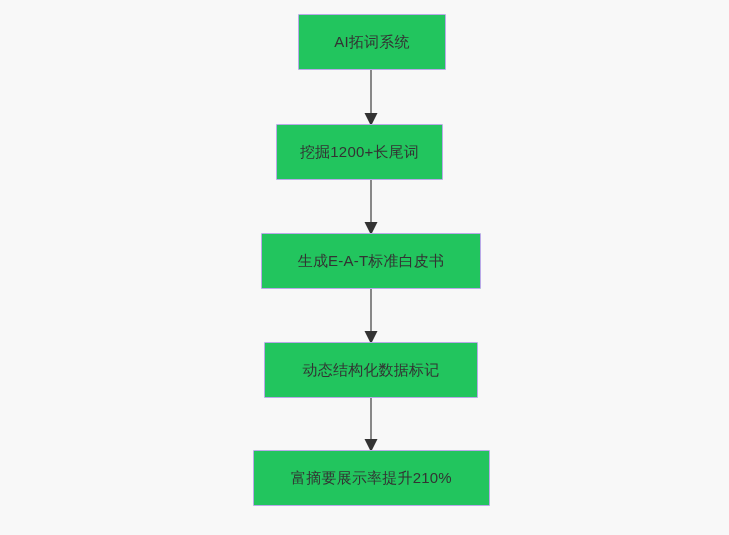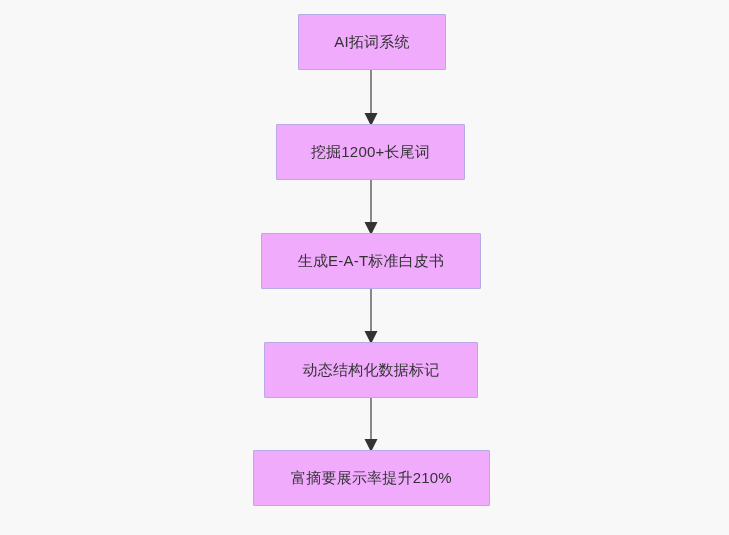--- a/index.html
+++ b/index.html
@@ -16,21 +16,21 @@
   }
   #flow-canvas {
     position: relative;
     width: 729px;
     height: 535px;
     background: #f8f8f8;
   }
   .node {
     position: absolute;
     box-sizing: border-box;
-    background: #f0abfc;
+    background: #22c55e;
     border: 1.5px solid #b9a9e8;
     border-radius: 1px;
     display: flex;
     align-items: center;
     justify-content: center;
     color: #333333;
     font-size: 15px;
     line-height: 1.2;
     letter-spacing: 0.2px;
     white-space: nowrap;
@@ -73,21 +73,21 @@
 
   <svg class="edge" style="left:355px; top:396px; width:32px; height:58px;" viewBox="0 0 32 58" width="32" height="58">
     <line class="edge-line" x1="16" y1="0" x2="16" y2="47"></line>
     <polygon class="edge-head" points="16,56 9.5,43 22.5,43"></polygon>
   </svg>
 
   <div class="node" style="left:298px; top:14px; width:148px; height:56px;">
     <span class="node-label">AI拓词系统</span>
   </div>
 
-  <div class="node" style="left:276px; top:124px; width:189px; height:56px;">
+  <div class="node" style="left:276px; top:124px; width:167px; height:56px;">
     <span class="node-label">挖掘1200+长尾词</span>
   </div>
 
   <div class="node" style="left:264px; top:342px; width:214px; height:56px;">
     <span class="node-label">动态结构化数据标记</span>
   </div>
 
   <div class="node" style="left:261px; top:233px; width:220px; height:56px;">
     <span class="node-label">生成E-A-T标准白皮书</span>
   </div>

